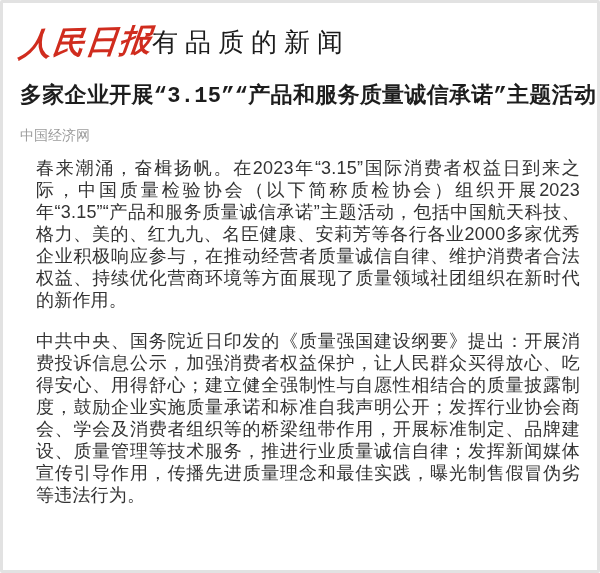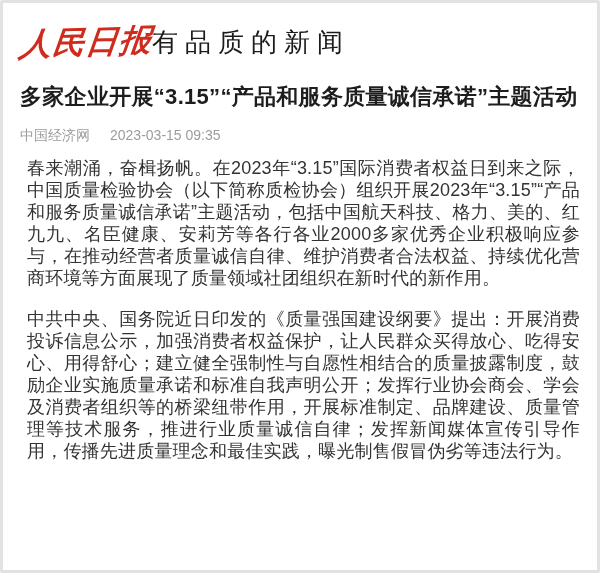--- a/index.html
+++ b/index.html
@@ -43,35 +43,36 @@
     line-height: 1;
   }
   .headline {
     margin: 20px 0 0 0;
     font-size: 22px;
     line-height: 30px;
     font-weight: 700;
     color: #1d1d1d;
     letter-spacing: 0.3px;
     white-space: nowrap;
+    font-family: Liberation Mono, monospace;
   }
   .meta {
     margin-top: 15px;
     display: flex;
     gap: 20px;
     font-size: 14px;
     line-height: 17px;
     color: #9c9c9c;
     align-items: flex-end;
   }
   .body {
     margin-top: 13px;
   }
   .body p {
-    margin: 0 0 19px 7px;
+    margin: 0 0 19px 16px;
     font-size: 18px;
     line-height: 22px;
     color: #333333;
     text-align: justify;
     letter-spacing: 0.2px;
   }
 </style>
 </head>
 <body>
 
@@ -79,21 +80,20 @@
 
   <div class="header">
     <span class="logo">人民日报</span>
     <span class="slogan">有品质的新闻</span>
   </div>
 
   <h1 class="headline">多家企业开展“3.15”“产品和服务质量诚信承诺”主题活动</h1>
 
   <div class="meta">
     <span>中国经济网</span>
-    <span>2023-03-15 09:35</span>
   </div>
 
   <div class="body">
     <p>春来潮涌，奋楫扬帆。在2023年“3.15”国际消费者权益日到来之际，中国质量检验协会（以下简称质检协会）组织开展2023年“3.15”“产品和服务质量诚信承诺”主题活动，包括中国航天科技、格力、美的、红九九、名臣健康、安莉芳等各行各业2000多家优秀企业积极响应参与，在推动经营者质量诚信自律、维护消费者合法权益、持续优化营商环境等方面展现了质量领域社团组织在新时代的新作用。</p>
     <p>中共中央、国务院近日印发的《质量强国建设纲要》提出：开展消费投诉信息公示，加强消费者权益保护，让人民群众买得放心、吃得安心、用得舒心；建立健全强制性与自愿性相结合的质量披露制度，鼓励企业实施质量承诺和标准自我声明公开；发挥行业协会商会、学会及消费者组织等的桥梁纽带作用，开展标准制定、品牌建设、质量管理等技术服务，推进行业质量诚信自律；发挥新闻媒体宣传引导作用，传播先进质量理念和最佳实践，曝光制售假冒伪劣等违法行为。</p>
 
   </div>
 
 </div>
 

